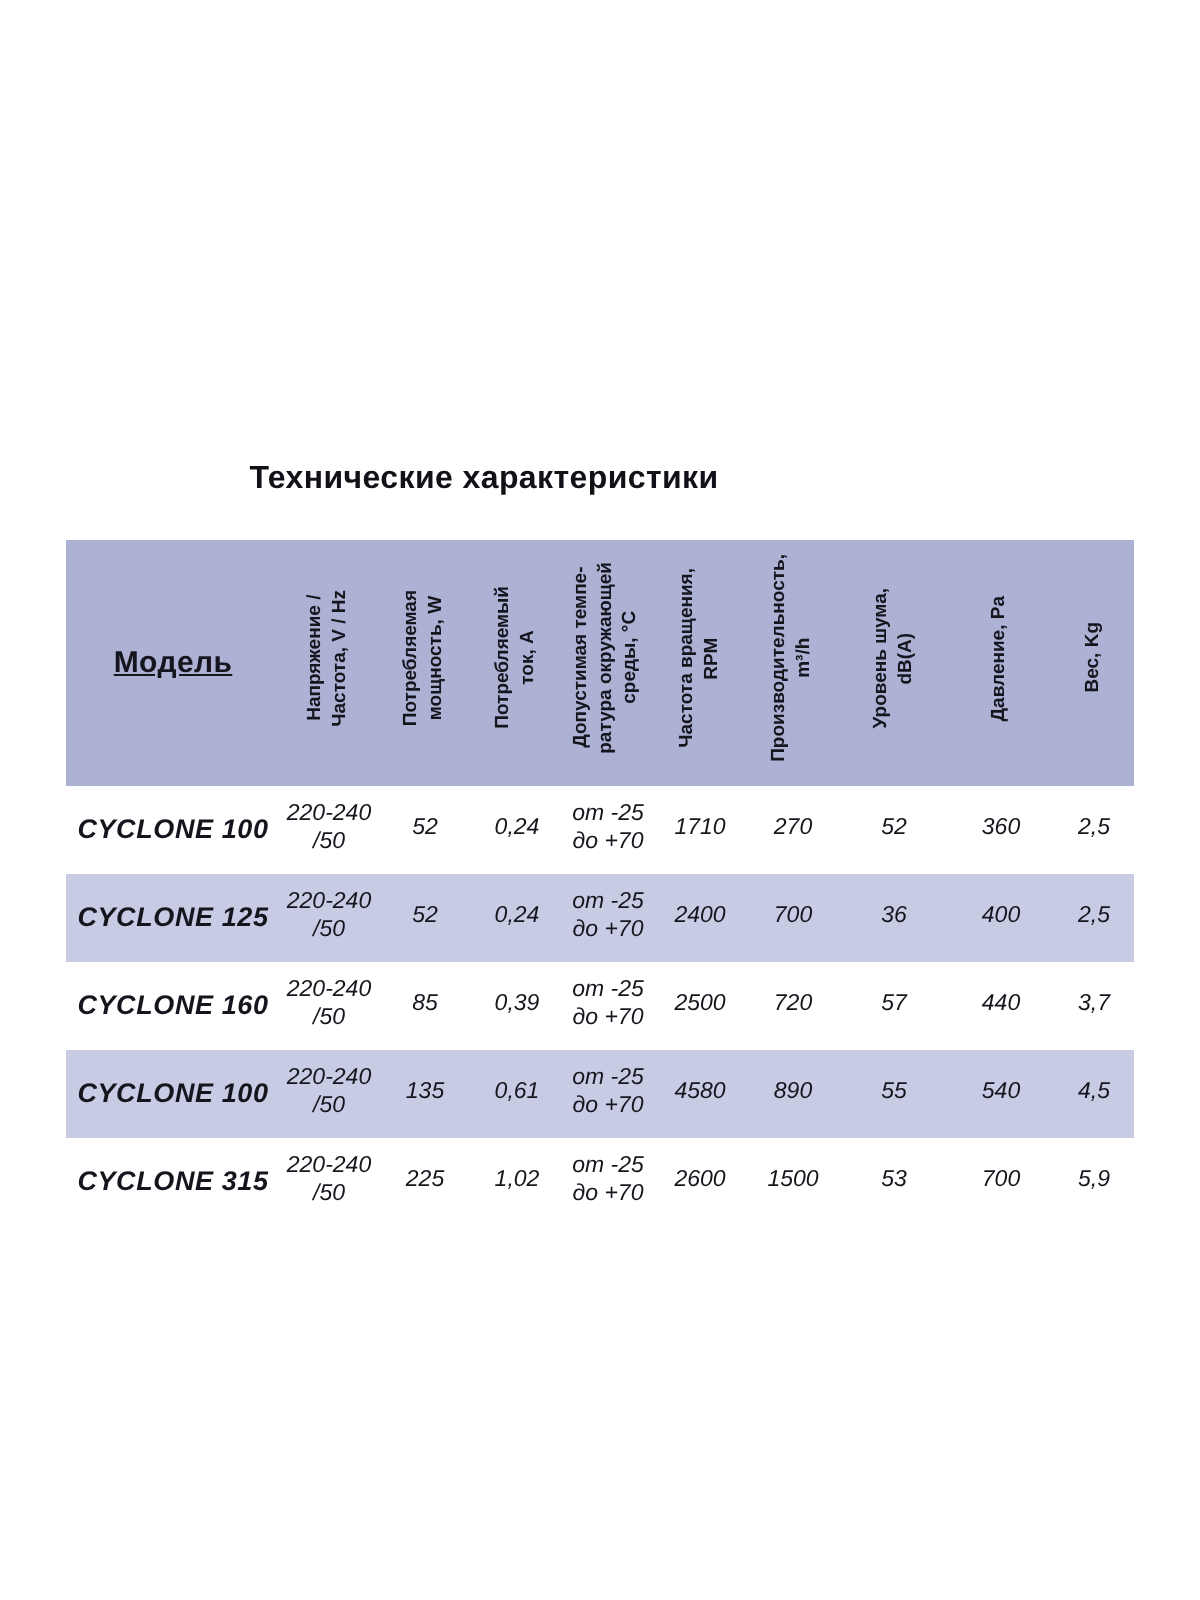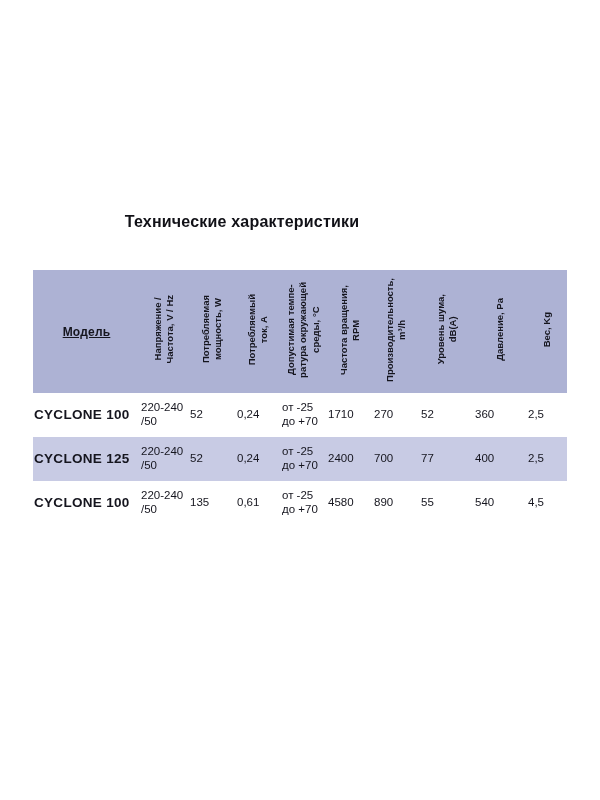--- a/index.html
+++ b/index.html
@@ -5,21 +5,21 @@
   html, body { margin: 0; padding: 0; }
   body {
     width: 600px; height: 800px;
     background: #ffffff;
     font-family: "Liberation Sans", sans-serif;
     color: #15151e;
     position: relative;
   }
   .page-title {
     position: absolute;
-    top: 213px; left: 0; width: 484px;
+    top: 231px; left: 0; width: 484px;
     text-align: center;
     font-size: 16px;
     font-weight: bold;
     color: #111117;
     letter-spacing: 0.2px;
   }
   table.spec-table {
     position: absolute;
     left: 33px; top: 270px;
     width: 534px;
@@ -39,46 +39,47 @@
 
   .spec-table thead th {
     background: #adb2d4;
     height: 123px;
     padding: 0;
     vertical-align: middle;
     text-align: center;
     font-weight: bold;
   }
   th.model-head {
-    font-size: 12px;
+    font-size: 15px;
     letter-spacing: 0.2px;
     color: #15151e;
     text-decoration: underline;
   }
   .vert {
     display: inline-block;
     writing-mode: vertical-rl;
     transform: rotate(180deg);
     font-size: 9.5px;
     font-weight: bold;
     line-height: 1.3;
     white-space: pre-line;
     text-align: center;
     max-height: 114px;
     color: #15151e;
   }
   .spec-table tbody td {
     height: 44px;
     padding: 0 1px;
-    text-align: left;
+    text-align: center;
     vertical-align: middle;
     font-size: 11.5px;
     line-height: 1.2;
     white-space: pre-line;
     color: #15151e;
+    font-style: italic;
   }
   .spec-table tbody td.model-cell {
     font-weight: bold;
     font-size: 13.5px;
     letter-spacing: 0.3px;
     white-space: nowrap;
   }
   .spec-table tbody tr:nth-child(even) { background: #c8cbe4; }
   .spec-table tbody tr:nth-child(odd)  { background: #ffffff; }
 </style>
@@ -140,32 +141,60 @@
     <tr>
       <td class="model-cell">CYCLONE 125</td>
       <td>220-240
 /50</td>
       <td>52</td>
       <td>0,24</td>
       <td>от -25
 до +70</td>
       <td>2400</td>
       <td>700</td>
-      <td>77</td>
+      <td>36</td>
       <td>400</td>
       <td>2,5</td>
+    </tr>
+    <tr>
+      <td class="model-cell">CYCLONE 160</td>
+      <td>220-240
+/50</td>
+      <td>85</td>
+      <td>0,39</td>
+      <td>от -25
+до +70</td>
+      <td>2500</td>
+      <td>720</td>
+      <td>57</td>
+      <td>440</td>
+      <td>3,7</td>
     </tr>
     <tr>
       <td class="model-cell">CYCLONE 100</td>
       <td>220-240
 /50</td>
       <td>135</td>
       <td>0,61</td>
       <td>от -25
 до +70</td>
       <td>4580</td>
       <td>890</td>
       <td>55</td>
       <td>540</td>
       <td>4,5</td>
     </tr>
+    <tr>
+      <td class="model-cell">CYCLONE 315</td>
+      <td>220-240
+/50</td>
+      <td>225</td>
+      <td>1,02</td>
+      <td>от -25
+до +70</td>
+      <td>2600</td>
+      <td>1500</td>
+      <td>53</td>
+      <td>700</td>
+      <td>5,9</td>
+    </tr>
   </tbody>
 </table>
 
 </body></html>

